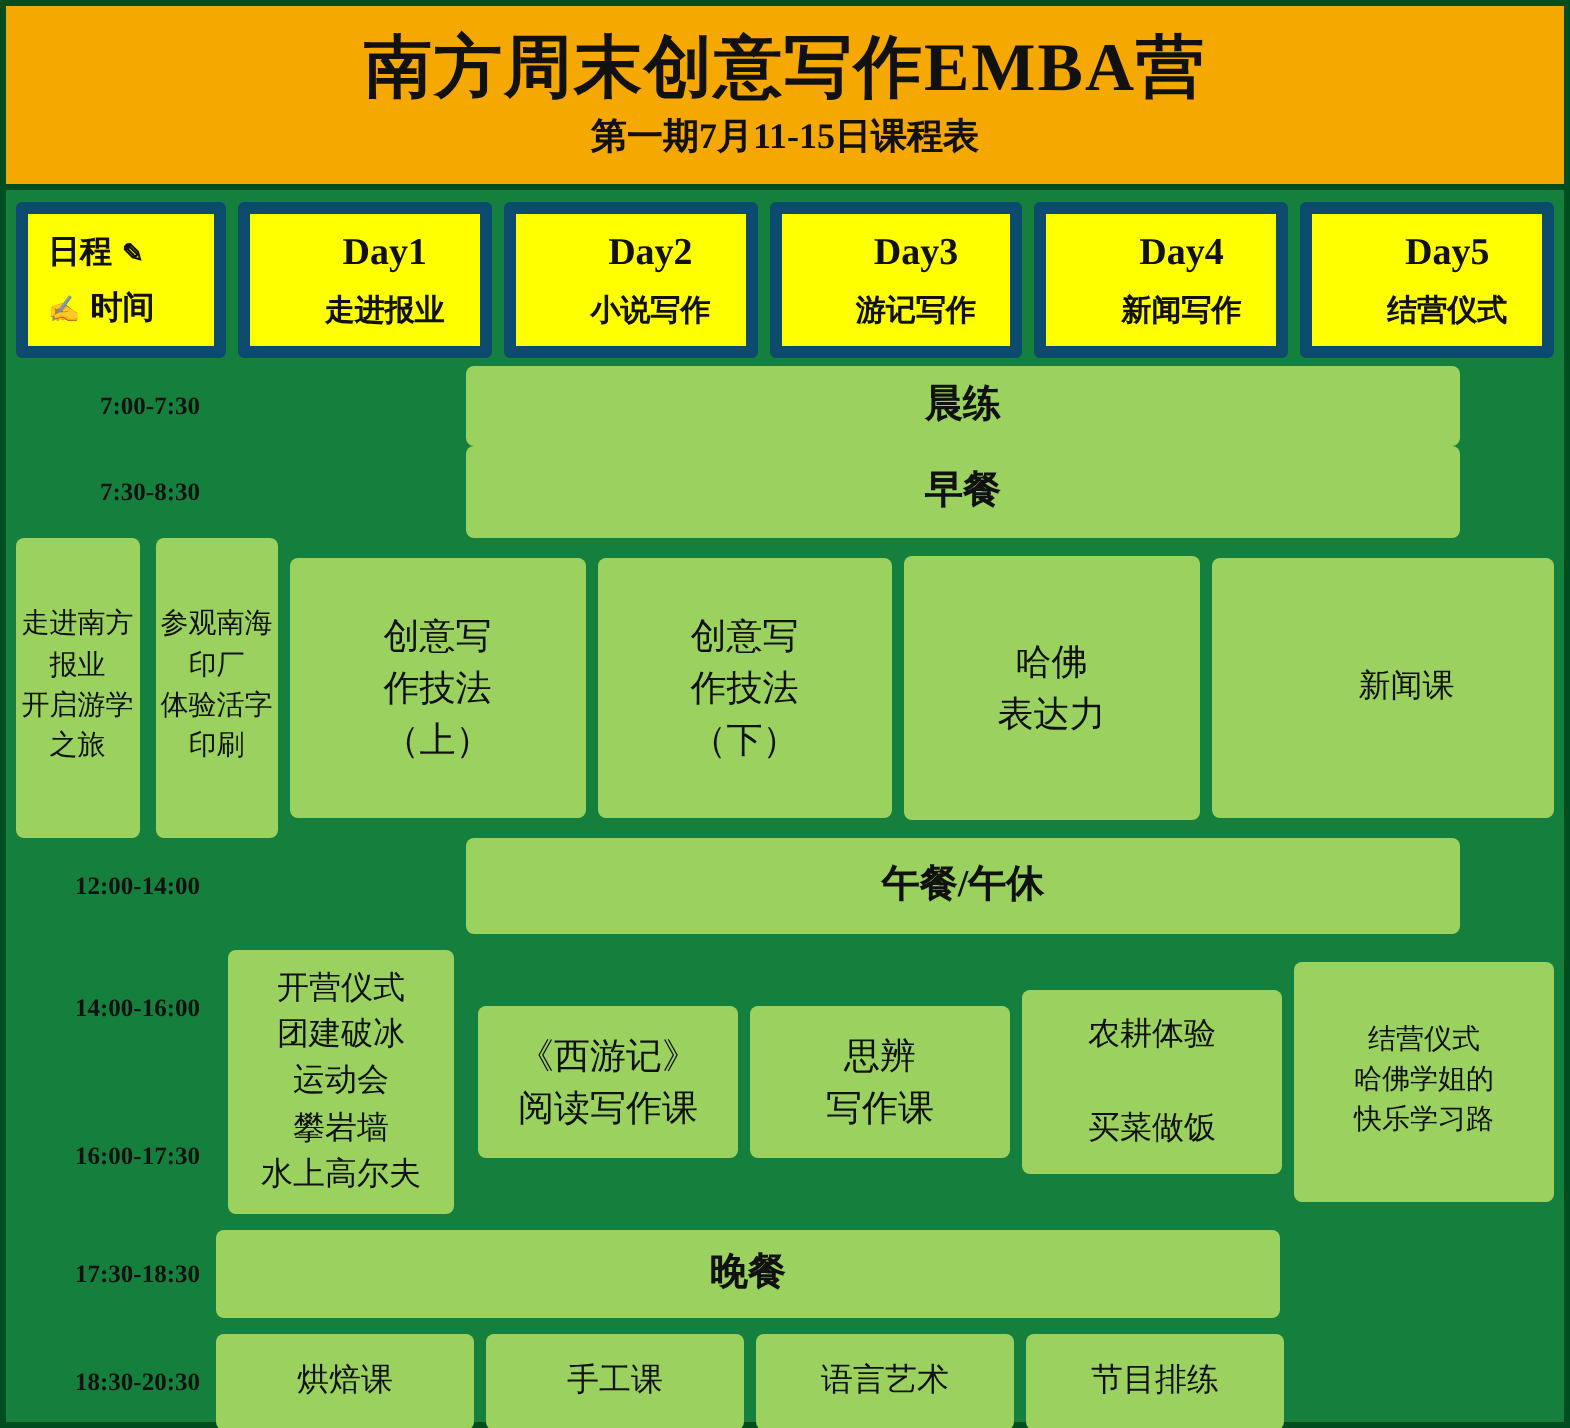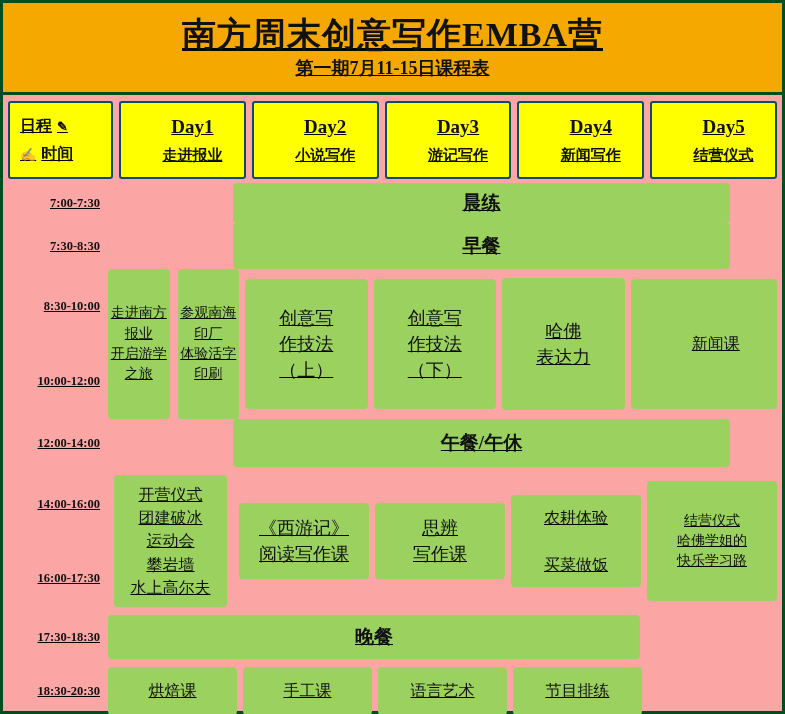--- a/index.html
+++ b/index.html
@@ -7,22 +7,21 @@
     width:785px;height:714px;
     background:#00a63f;
     font-family:"Liberation Sans","DejaVu Sans",sans-serif;
     overflow:hidden;
     position:relative;
   }
   .page{
     position:absolute;inset:0;
     border:3px solid #004d1f;
     box-sizing:border-box;
-    background:#fca5a5;
-    text-decoration:underline;
+    background:#15803d;
   }
   
   .header{
     background:#f5a800;
     height:92px;
     display:flex;flex-direction:column;align-items:center;justify-content:center;
     border-bottom:3px solid #004d1f;
     box-sizing:border-box;
   }
   .header h1{
@@ -44,21 +43,21 @@
   }
   
   .dayrow{
     display:flex;
     padding:6px 5px 4px 5px;
     gap:6px;
     box-sizing:border-box;
   }
   .daycell{
     background:#ffff00;
-    border:2px solid #0c4a6e;
+    border:6px solid #0c4a6e;
     border-radius:3px;
     height:78px;
     display:flex;flex-direction:column;align-items:center;justify-content:center;
     box-sizing:border-box;
   }
   .daycell.first{width:105px;flex:none;align-items:flex-start;padding-left:10px;}
   .daycell.day{flex:1;padding-left:20px;}
   .daytitle{
     font-weight:bold;font-size:19px;color:#111;
     font-family:"Liberation Serif","DejaVu Serif",serif;
@@ -168,24 +167,20 @@
     <div class="row" style="height:46px;">
       <div class="timecol">7:30-8:30</div>
       <div class="cells">
         <div class="cell empty spacer" style="width:119px;"></div>
         <div class="cell wide">早餐</div>
         <div class="cell empty spacer" style="width:41px;"></div>
       </div>
     </div>
 
     <div class="row" style="height:150px;">
-      <div class="timecol" style="flex-direction:column;justify-content:space-around;align-items:flex-end;">
-        <div style="height:75px;display:flex;align-items:center;">8:30-10:00</div>
-        <div style="height:75px;display:flex;align-items:center;">10:00-12:00</div>
-      </div>
       <div class="cells">
 
         <div style="width:131px;flex:none;display:flex;flex-direction:row;gap:8px;">
           <div class="cell sm" style="flex:1;white-space:pre-line;">走进南方报业
 开启游学之旅</div>
           <div class="cell sm" style="flex:1;white-space:pre-line;">参观南海印厂
 体验活字印刷</div>
         </div>
         <div class="cell big" style="flex:1;white-space:pre-line;margin:10px 0;">创意写
 作技法

